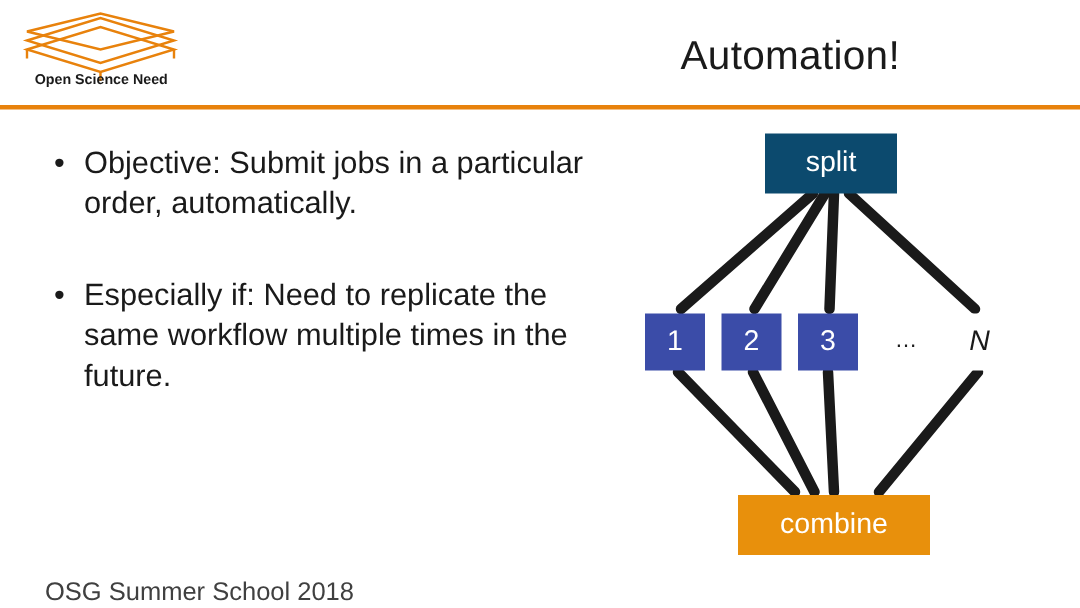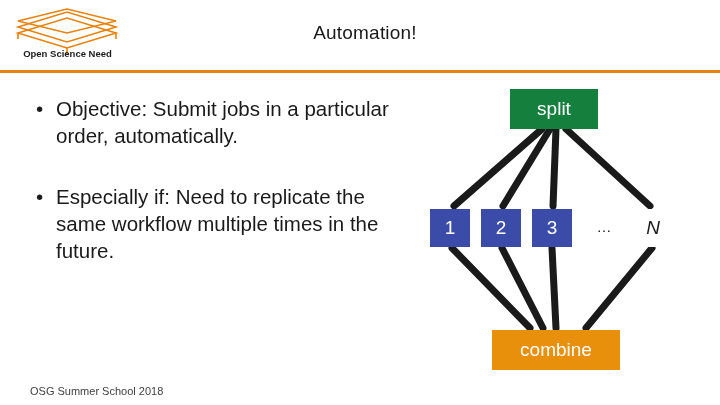--- a/index.html
+++ b/index.html
@@ -24,22 +24,22 @@
     height: 52px;
   }
   .logo svg { display: block; }
 
   
   .slide-title {
     position: absolute;
     left: 130px;
     top: 22px;
     width: 470px;
-    text-align: center;
-    font-size: 19px;
+    text-align: right;
+    font-size: 27px;
     color: #1a1a1a;
     font-weight: normal;
     letter-spacing: 0.2px;
   }
 
   
   .divider {
     position: absolute;
     left: 0px;
     top: 70px;
@@ -70,21 +70,21 @@
     font-size: 20.5px;
     line-height: 1.32;
   }
   .bullet .ital { }
 
   
   .footer {
     position: absolute;
     left: 30px;
     top: 385px;
-    font-size: 11px;
+    font-size: 17px;
     color: #404040;
   }
 
   
   .diagram {
     position: absolute;
     left: 410px;
     top: 82px;
     width: 300px;
     height: 300px;
@@ -97,21 +97,21 @@
     display: flex;
     align-items: center;
     justify-content: center;
     color: #ffffff;
     font-size: 19px;
     z-index: 3;
   }
   .node.split {
     left: 100px; top: 7px;
     width: 88px; height: 40px;
-    background: #15803d;
+    background: #0c4a6e;
   }
   .node.combine {
     left: 82px; top: 248px;
     width: 128px; height: 40px;
     background: #E8900C;
     text-align: right;
   }
   .node.small {
     width: 40px; height: 38px;
     background: #3B4CA8;

